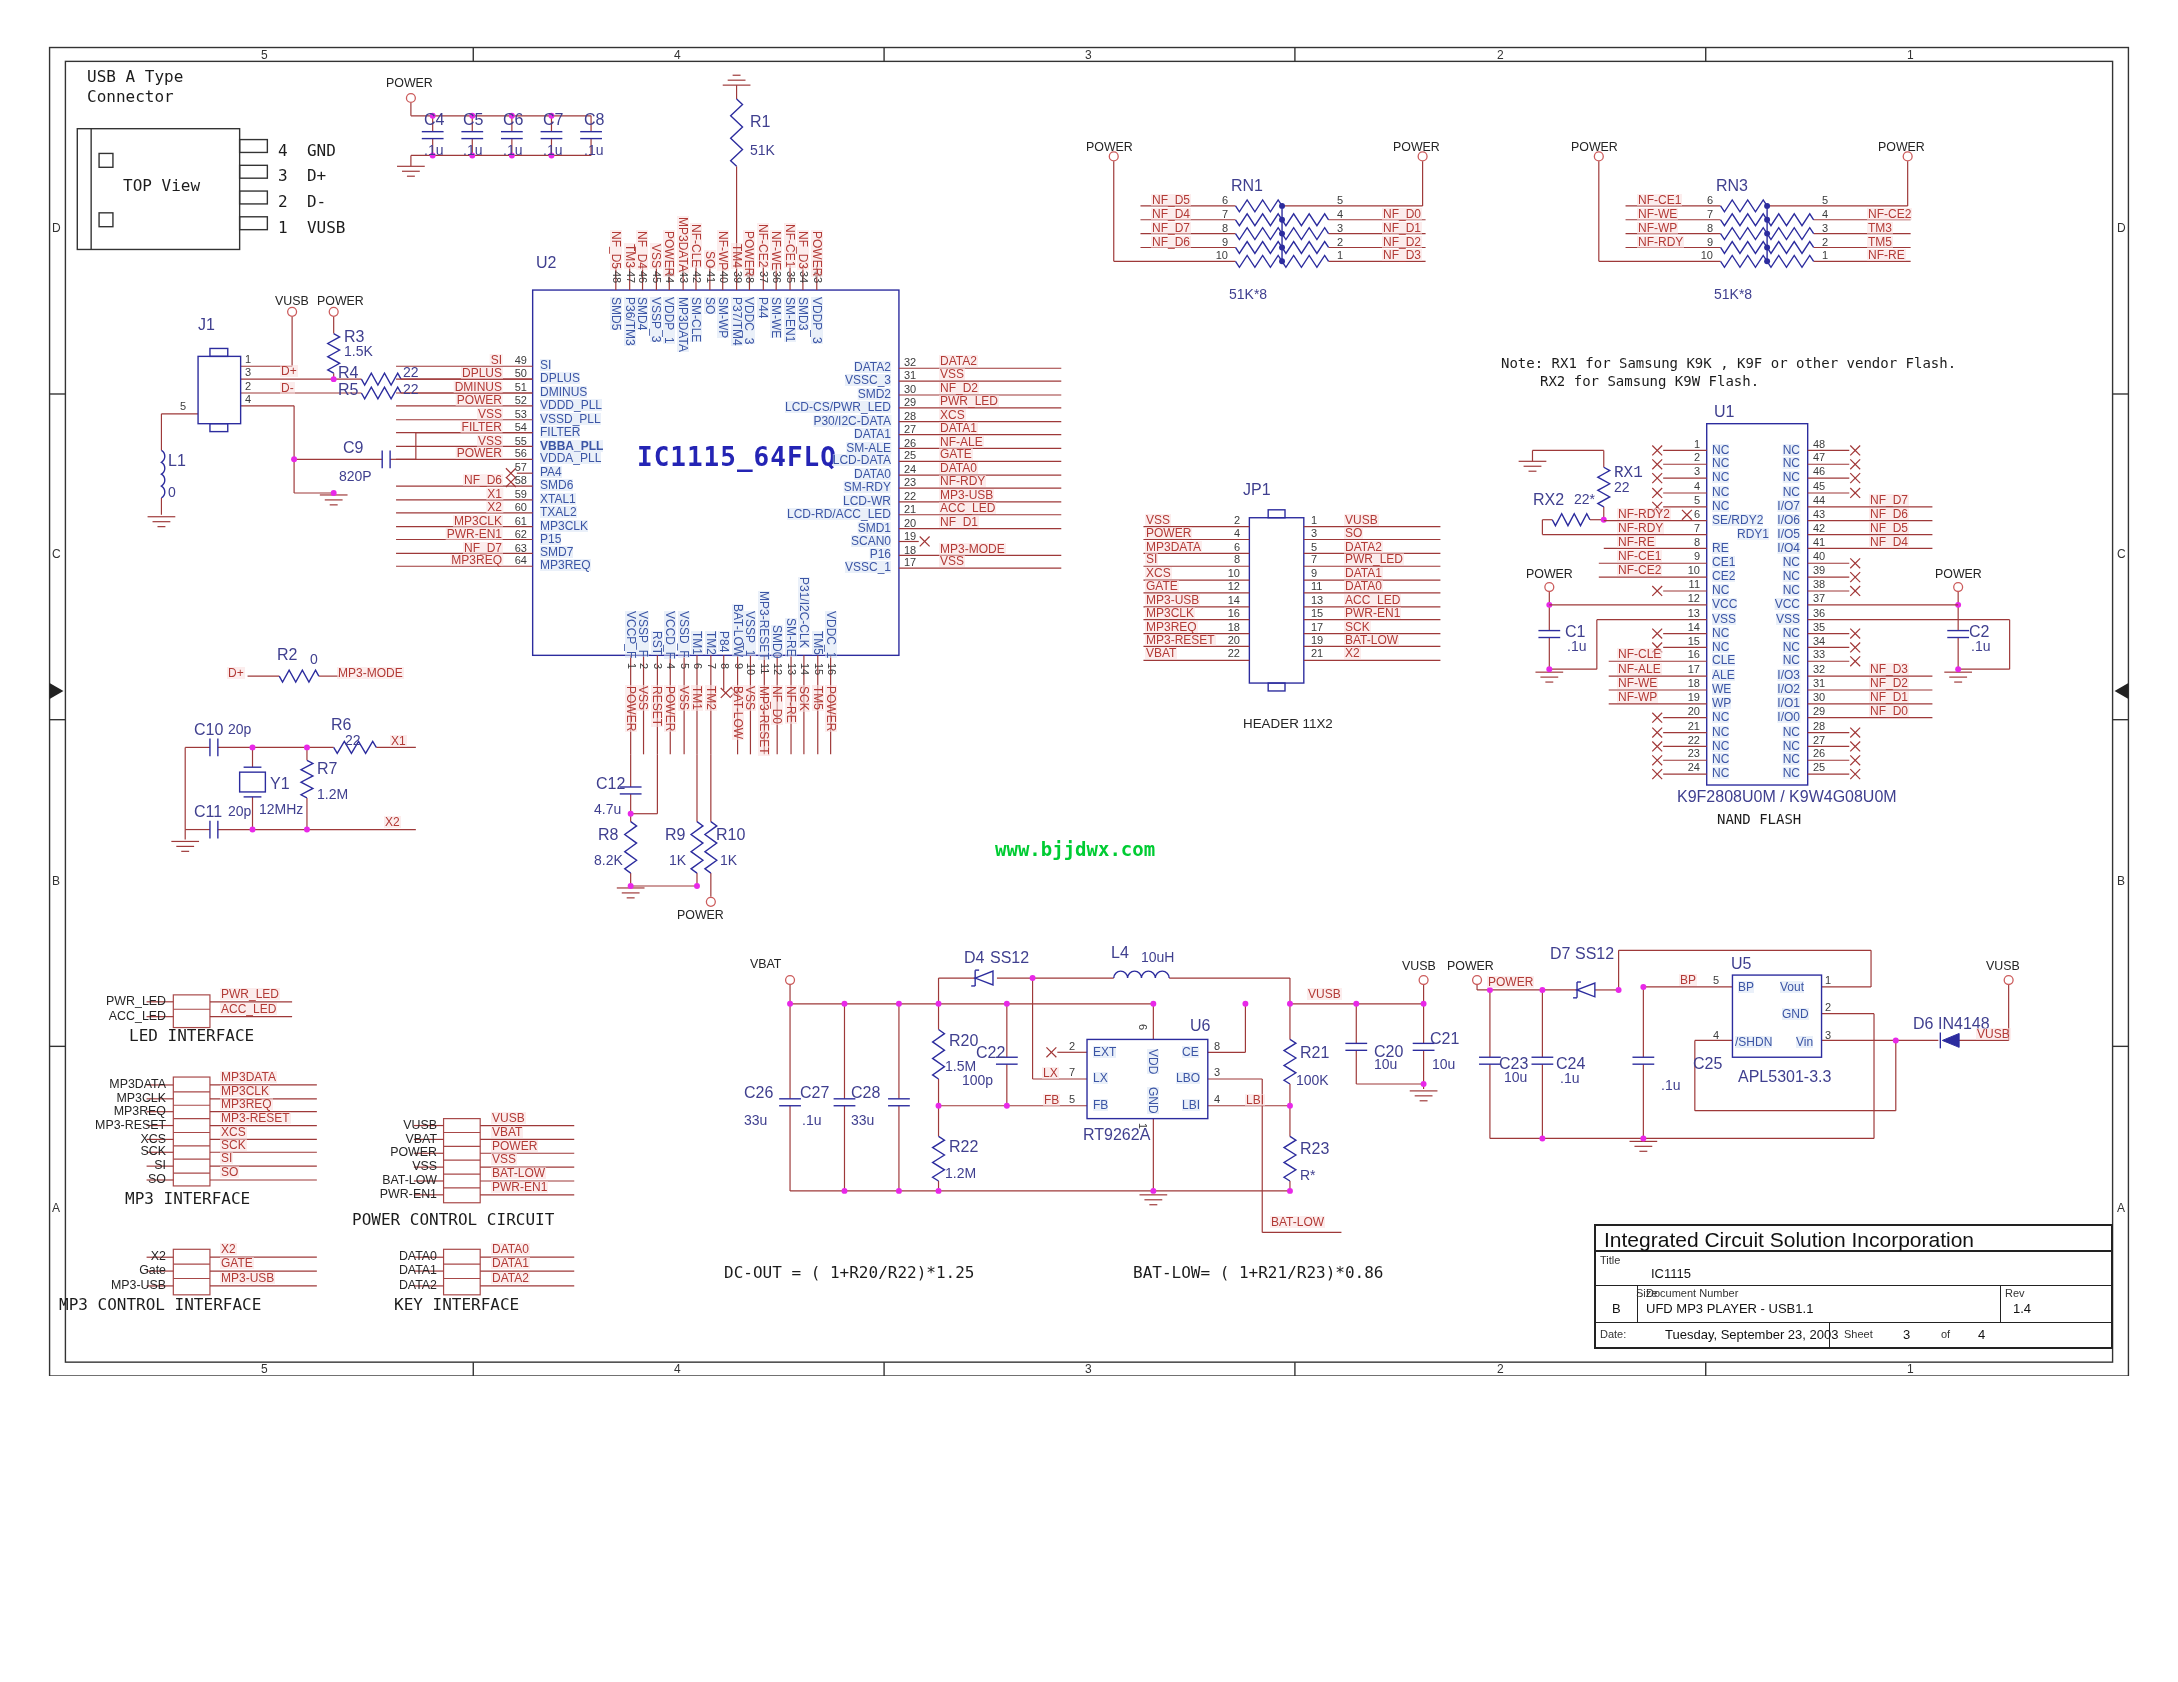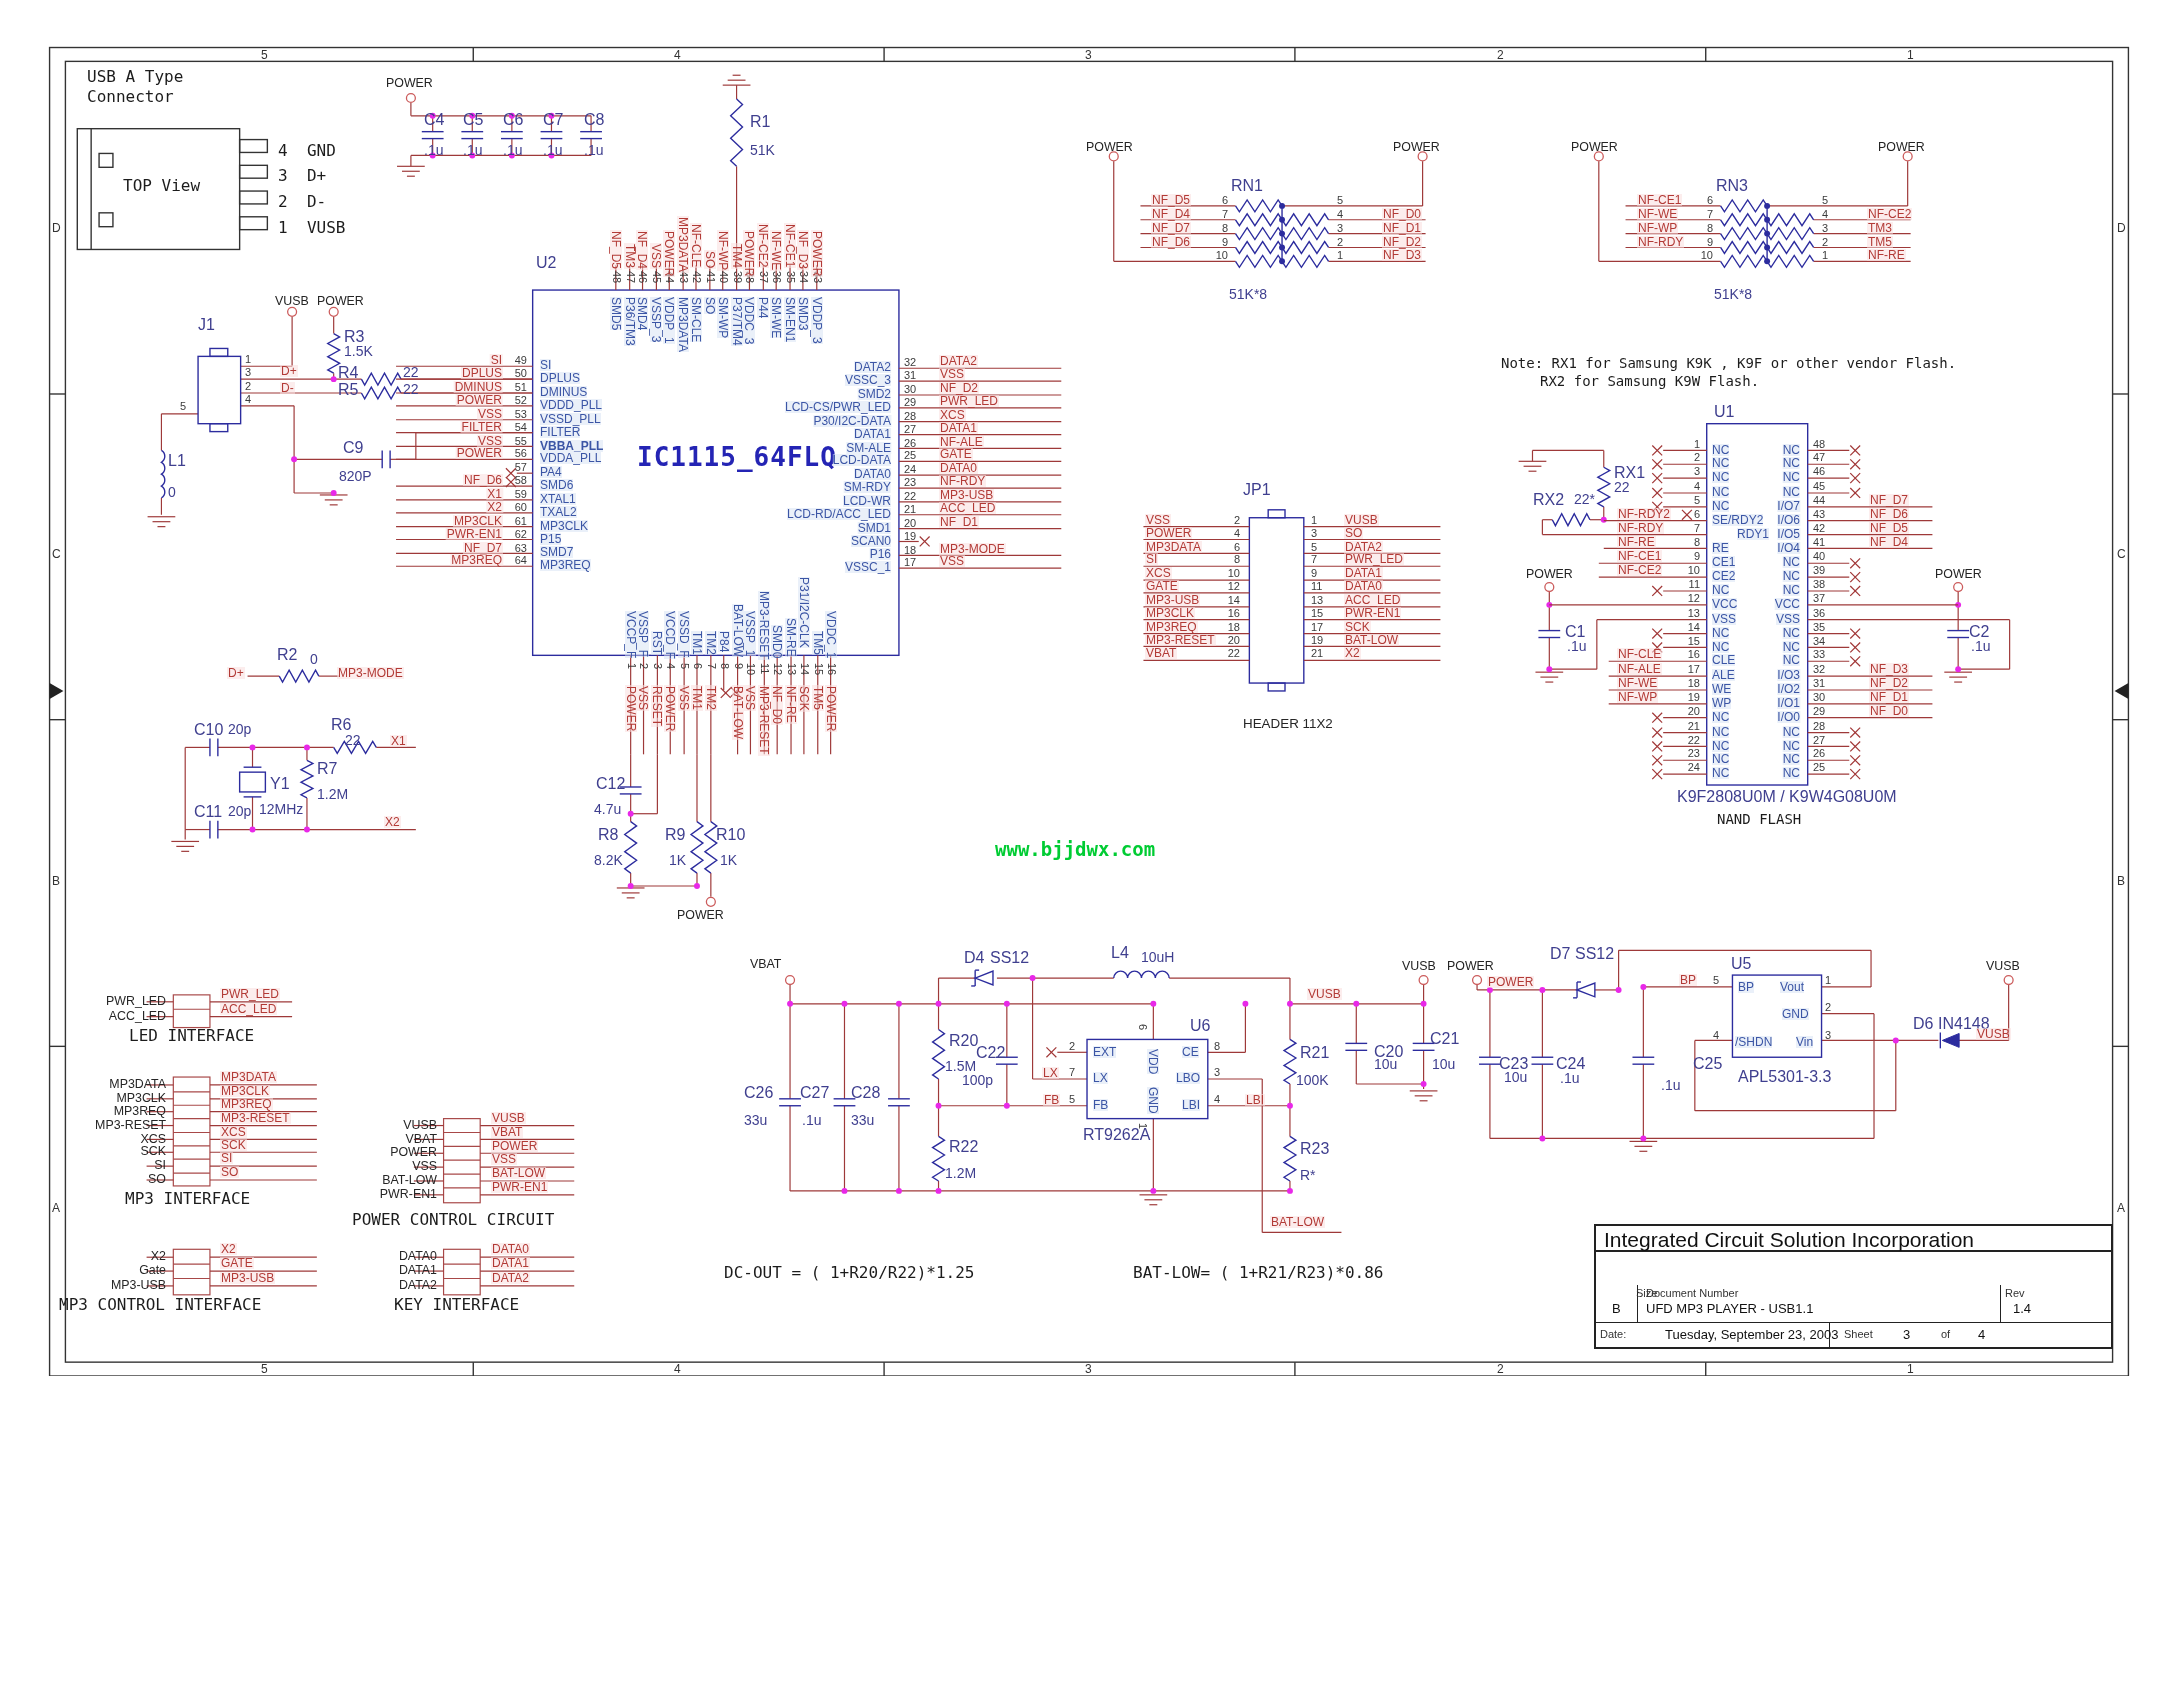--- a/index.html
+++ b/index.html
@@ -807,21 +807,21 @@
       <span class="lb t-ref" style="left: 665px; top: 827px;">R9</span>
       <span class="lb t-val" style="left: 669px; top: 853px;">1K</span>
       <span class="lb t-ref" style="left: 716px; top: 827px;">R10</span>
       <span class="lb t-val" style="left: 720px; top: 853px;">1K</span>
       <span class="lb t-term" style="left: 677px; top: 909px;">POWER</span>
       <span class="lb t-mono2" style="left: 1501px; top: 356px;">Note: RX1 for Samsung K9K , K9F or other vendor Flash.</span>
       <span class="lb t-mono2" style="left: 1540px; top: 374px;">RX2 for Samsung K9W Flash.</span>
       <span class="lb t-ref" style="left: 1714px; top: 404px;">U1</span>
       <span class="lb t-ref" style="left: 1677px; top: 789px;">K9F2808U0M / K9W4G08U0M</span>
       <span class="lb t-mono2" style="left: 1717px; top: 812px;">NAND FLASH</span>
-      <span class="lb t-ref" style="left: 1614px; top: 465px;">RX1</span>
+      <span class="lb t-ref" style="left: 1614px; top: 465px; font-family: Liberation Mono, monospace;">RX1</span>
       <span class="lb t-val" style="left: 1614px; top: 480px;">22</span>
       <span class="lb t-ref" style="left: 1533px; top: 492px;">RX2</span>
       <span class="lb t-val" style="left: 1574px; top: 492px;">22*</span>
       <span class="lb t-term" style="left: 1526px; top: 568px;">POWER</span>
       <span class="lb t-term" style="left: 1935px; top: 568px;">POWER</span>
       <span class="lb t-ref" style="left: 1565px; top: 624px;">C1</span>
       <span class="lb t-val" style="left: 1567px; top: 639px;">.1u</span>
       <span class="lb t-ref" style="left: 1969px; top: 624px;">C2</span>
       <span class="lb t-val" style="left: 1971px; top: 639px;">.1u</span>
       <span class="lb t-ref" style="left: 1243px; top: 482px;">JP1</span>
@@ -1342,20 +1342,24 @@
       <span class="lb t-net" style="left: 491px; top: 1257px;">DATA1</span>
       <span class="lb t-lbl ra" style="left: 437px; top: 1279px;">DATA2</span>
       <span class="lb t-net" style="left: 491px; top: 1272px;">DATA2</span>
       <span class="lb t-mono" style="left: 394px; top: 1297px;">KEY INTERFACE</span>
     </div>
 
   <div class="wm t-green">www.bjjdwx.com</div>
 
   <div class="tb">
     <div class="tb-company">Integrated Circuit Solution Incorporation</div>
+    <div class="tb-trow">
+      <div class="tb-small" style="left:4px;top:2px;">Title</div>
+      <div class="tb-v" style="left:55px;top:14px;">IC1115</div>
+    </div>
     <div class="tb-srow">
       <div style="left:0;top:0;width:42px;height:38px;border-right:1.5px solid #222;"></div>
       <div style="left:404px;top:0;width:0;height:38px;border-left:1.5px solid #222;"></div>
       <div class="tb-small" style="left:4px;top:2px;margin-left:36px;">Size</div>
       <div class="tb-v" style="left:16px;top:16px;">B</div>
       <div class="tb-small" style="left:50px;top:2px;">Document Number</div>
       <div class="tb-v" style="left:50px;top:16px;">UFD MP3 PLAYER - USB1.1</div>
       <div class="tb-small" style="left:409px;top:2px;">Rev</div>
       <div class="tb-v" style="left:417px;top:16px;">1.4</div>
     </div>

